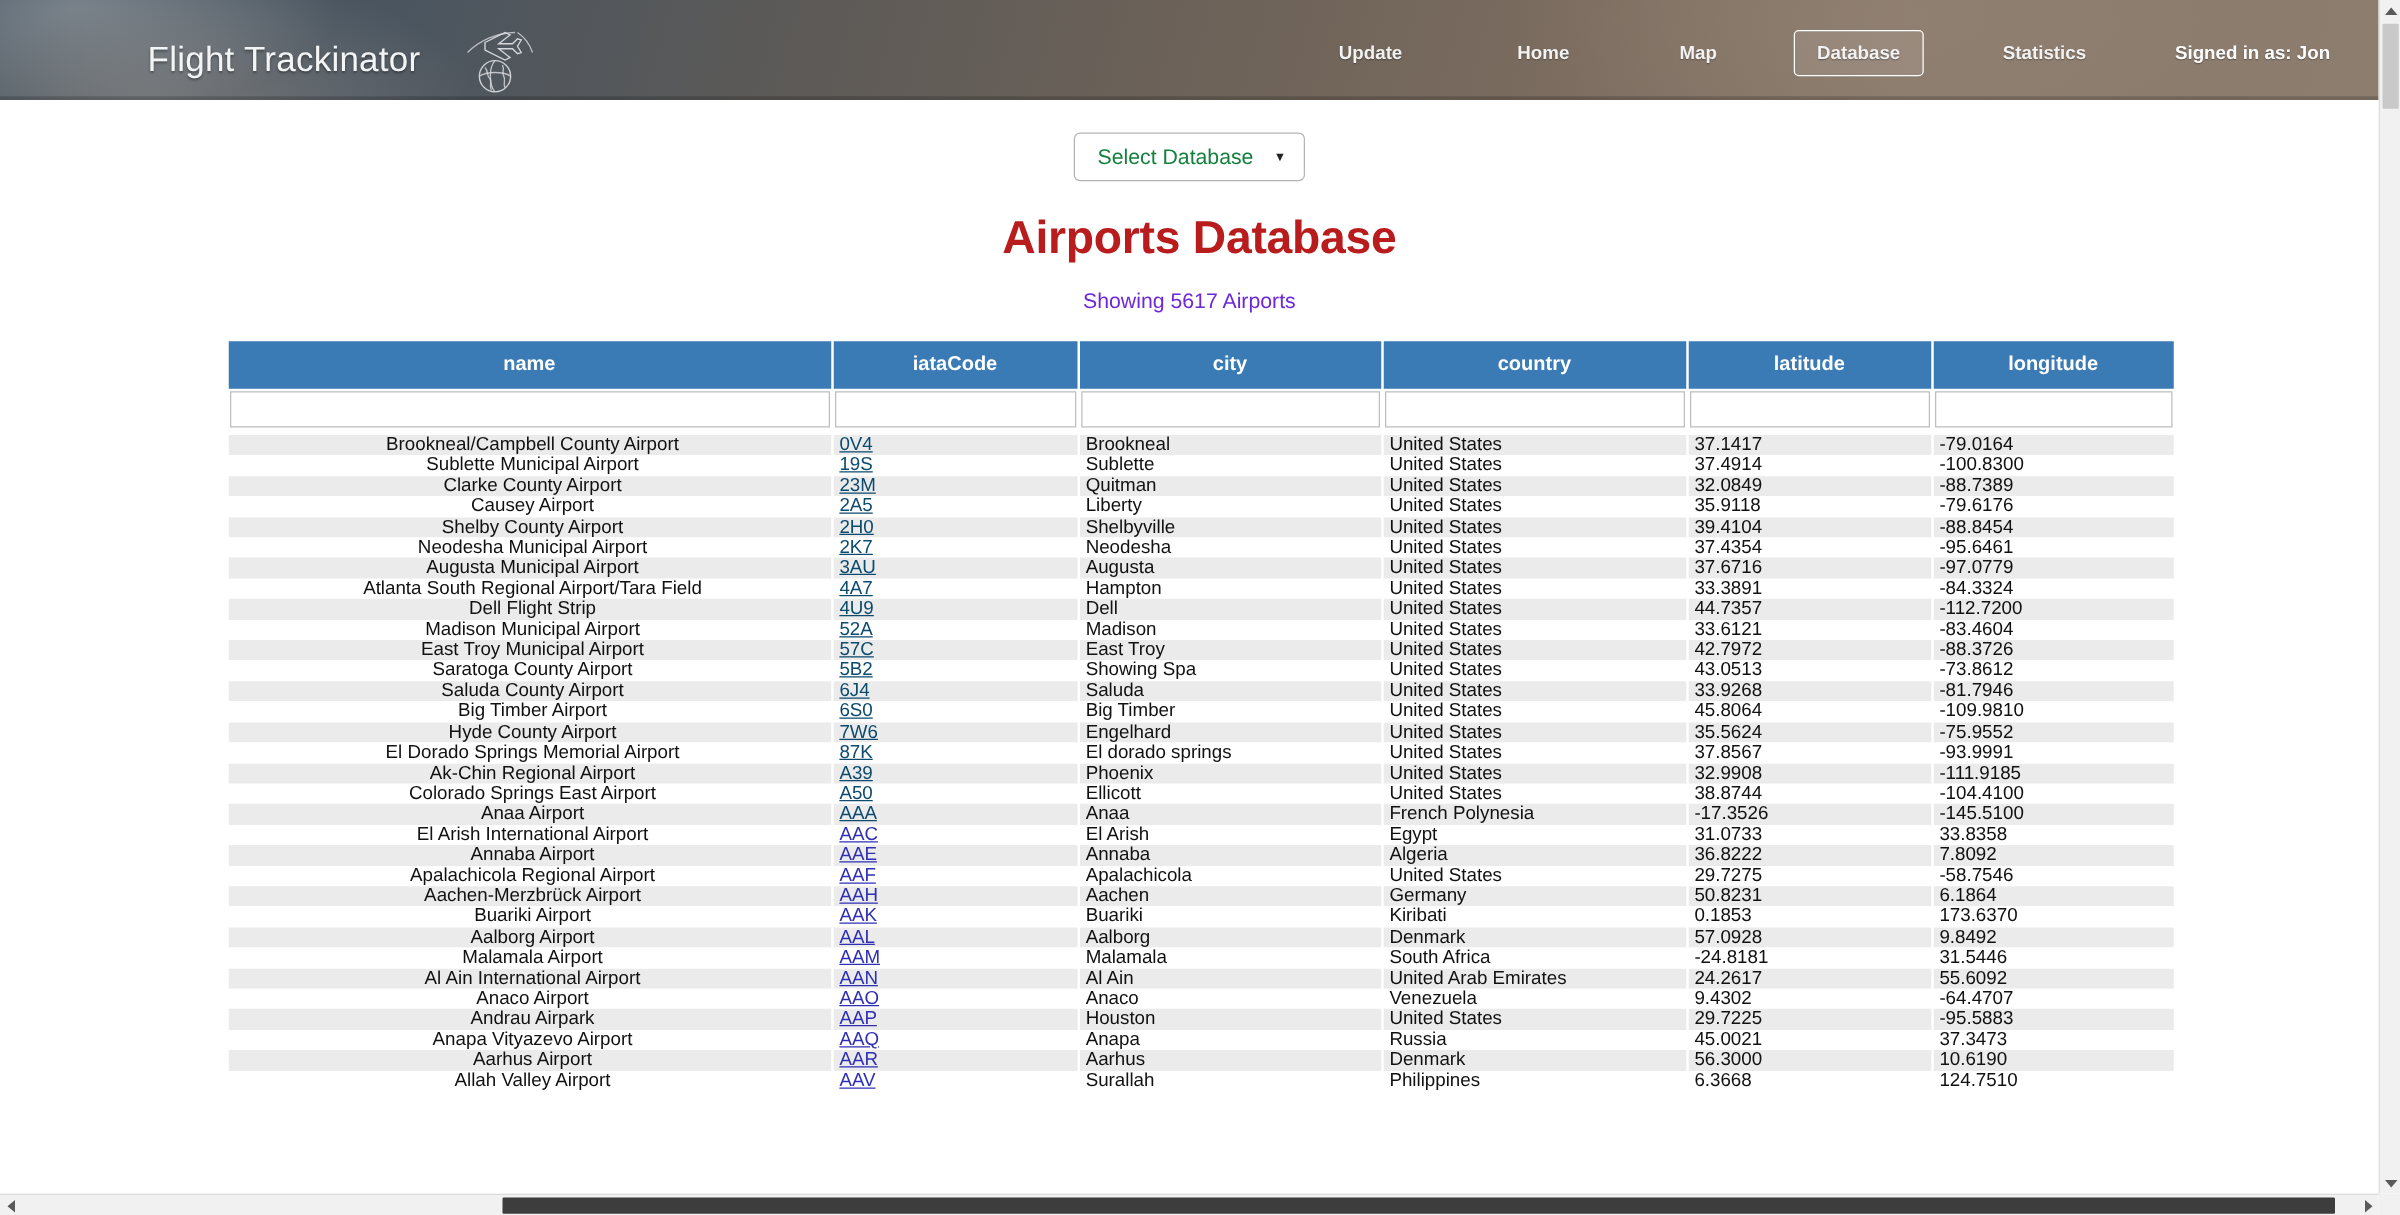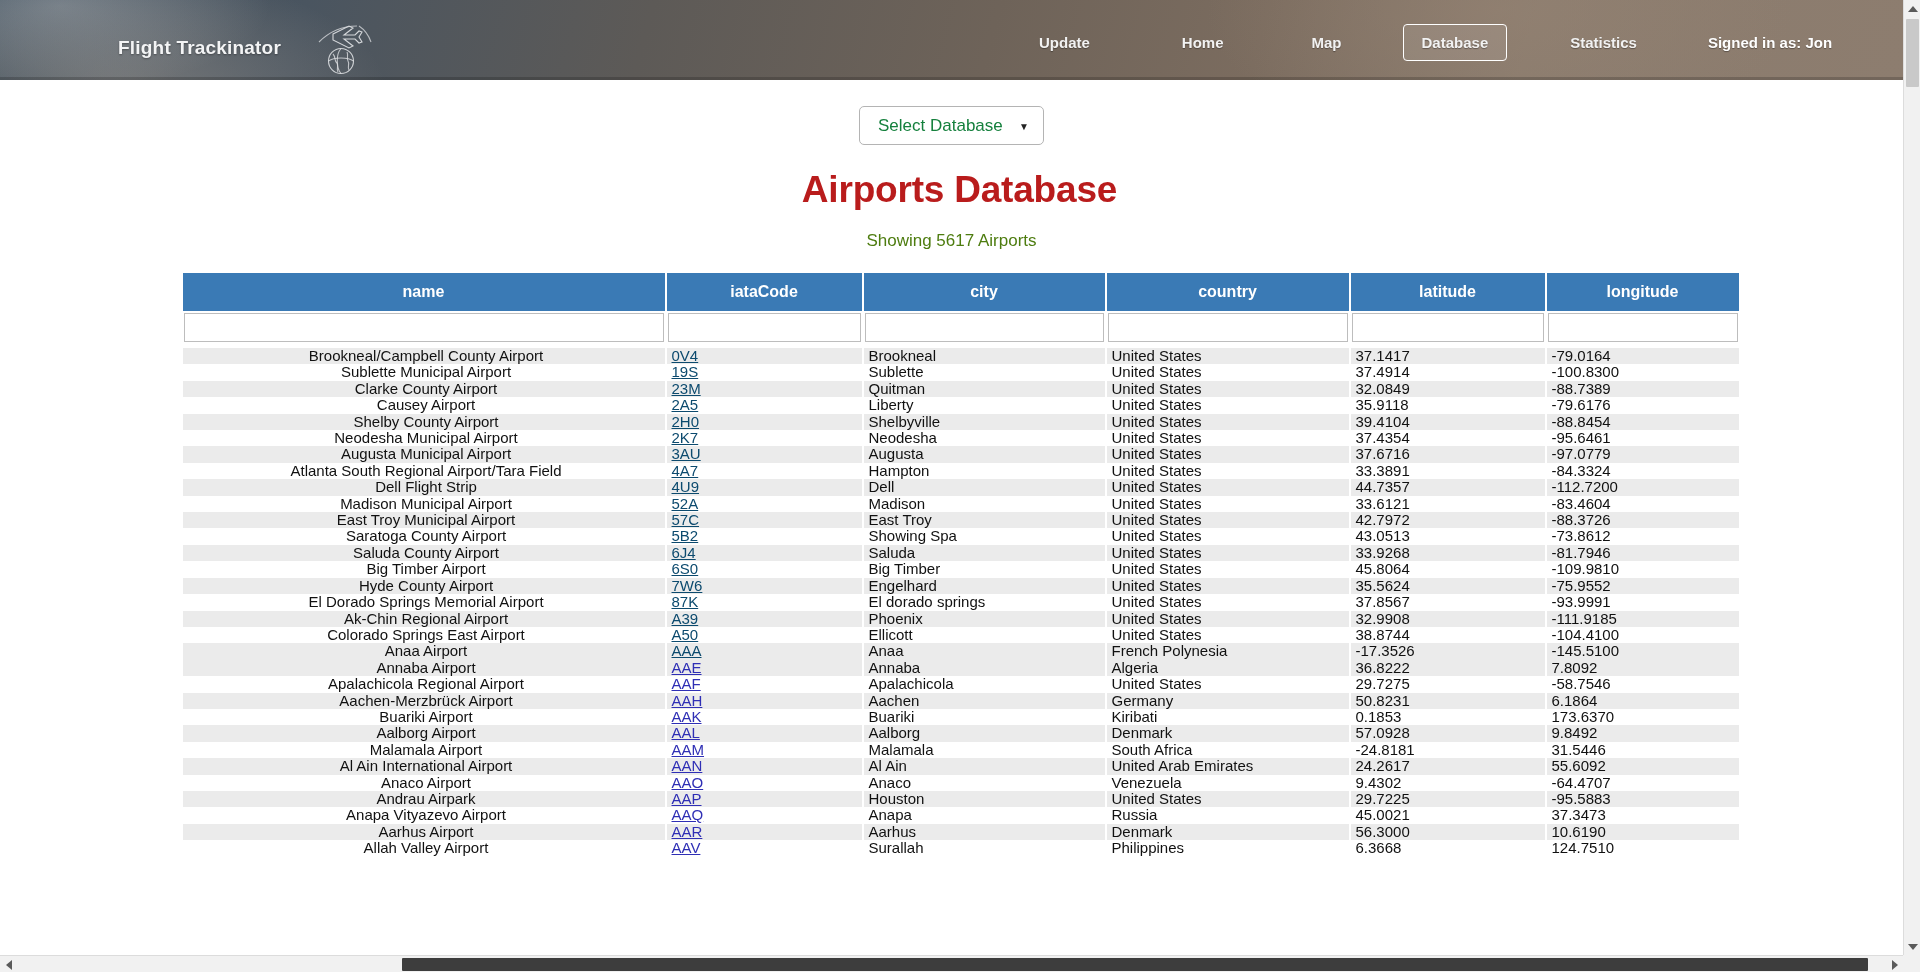--- a/index.html
+++ b/index.html
@@ -33,31 +33,31 @@
     position: absolute; left: 0; right: 0; bottom: 0; height: 3px;
     background: rgba(0,0,0,0.18);
   }
   .brand {
     position: absolute;
     left: 118px; top: 20px;
     display: flex; align-items: center; gap: 22px;
   }
   .brand-title {
     color: #f3f4f5;
-    font-size: 19px;
+    font-size: 28px;
     letter-spacing: 0.2px;
-    font-weight: 700;
+    font-weight: 400;
     text-shadow: 0 1px 2px rgba(0,0,0,0.35);
     white-space: nowrap;
   }
   .brand-logo { width: 74px; height: 56px; display: block; opacity: 0.92; }
 
   .nav-links {
     position: absolute;
-    left: 1020px; top: 24px;
+    left: 1052px; top: 24px;
     display: flex; align-items: center; text-align: right;
   }
   .nav-link {
     color: #f2f2f2;
     font-size: 15px;
     font-weight: bold;
     text-decoration: none;
     padding: 9px 18px;
     white-space: nowrap;
     text-shadow: 0 1px 1px rgba(0,0,0,0.35);
@@ -113,21 +113,21 @@
     text-align: center;
     font-size: 37px;
     font-weight: bold;
     color: #b91c1c;
     margin: 24px 0 0 16px;
     letter-spacing: -0.2px;
   }
   .page-subtitle {
     text-align: center;
     font-size: 17px;
-    color: #4d7c0f;
+    color: #6d28d9;
     margin: 20px 0 0 0;
   }
 
   
   .table-wrap {
     width: 1542px;
     margin: 22px auto 0 auto;
   }
   table.db {
     width: 100%;
@@ -478,20 +478,28 @@
                 <td class="c-lon">-104.4100</td>
               </tr>
               <tr class="odd">
                 <td class="c-name">Anaa Airport</td>
                 <td class="c-iata"><a class="iata visited">AAA</a></td>
                 <td class="c-city">Anaa</td>
                 <td class="c-ctry">French Polynesia</td>
                 <td class="c-lat">-17.3526</td>
                 <td class="c-lon">-145.5100</td>
               </tr>
+              <tr class="even">
+                <td class="c-name">El Arish International Airport</td>
+                <td class="c-iata"><a class="iata">AAC</a></td>
+                <td class="c-city">El Arish</td>
+                <td class="c-ctry">Egypt</td>
+                <td class="c-lat">31.0733</td>
+                <td class="c-lon">33.8358</td>
+              </tr>
               <tr class="odd">
                 <td class="c-name">Annaba Airport</td>
                 <td class="c-iata"><a class="iata">AAE</a></td>
                 <td class="c-city">Annaba</td>
                 <td class="c-ctry">Algeria</td>
                 <td class="c-lat">36.8222</td>
                 <td class="c-lon">7.8092</td>
               </tr>
               <tr class="even">
                 <td class="c-name">Apalachicola Regional Airport</td>

